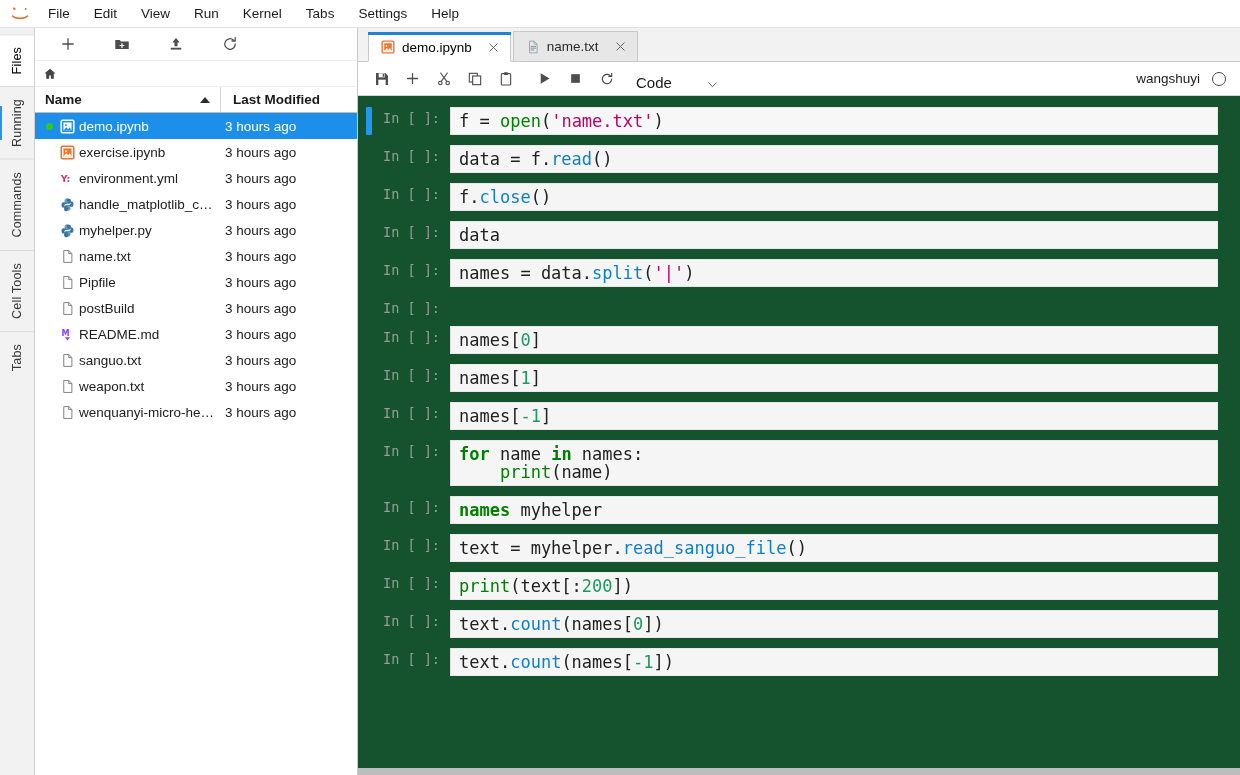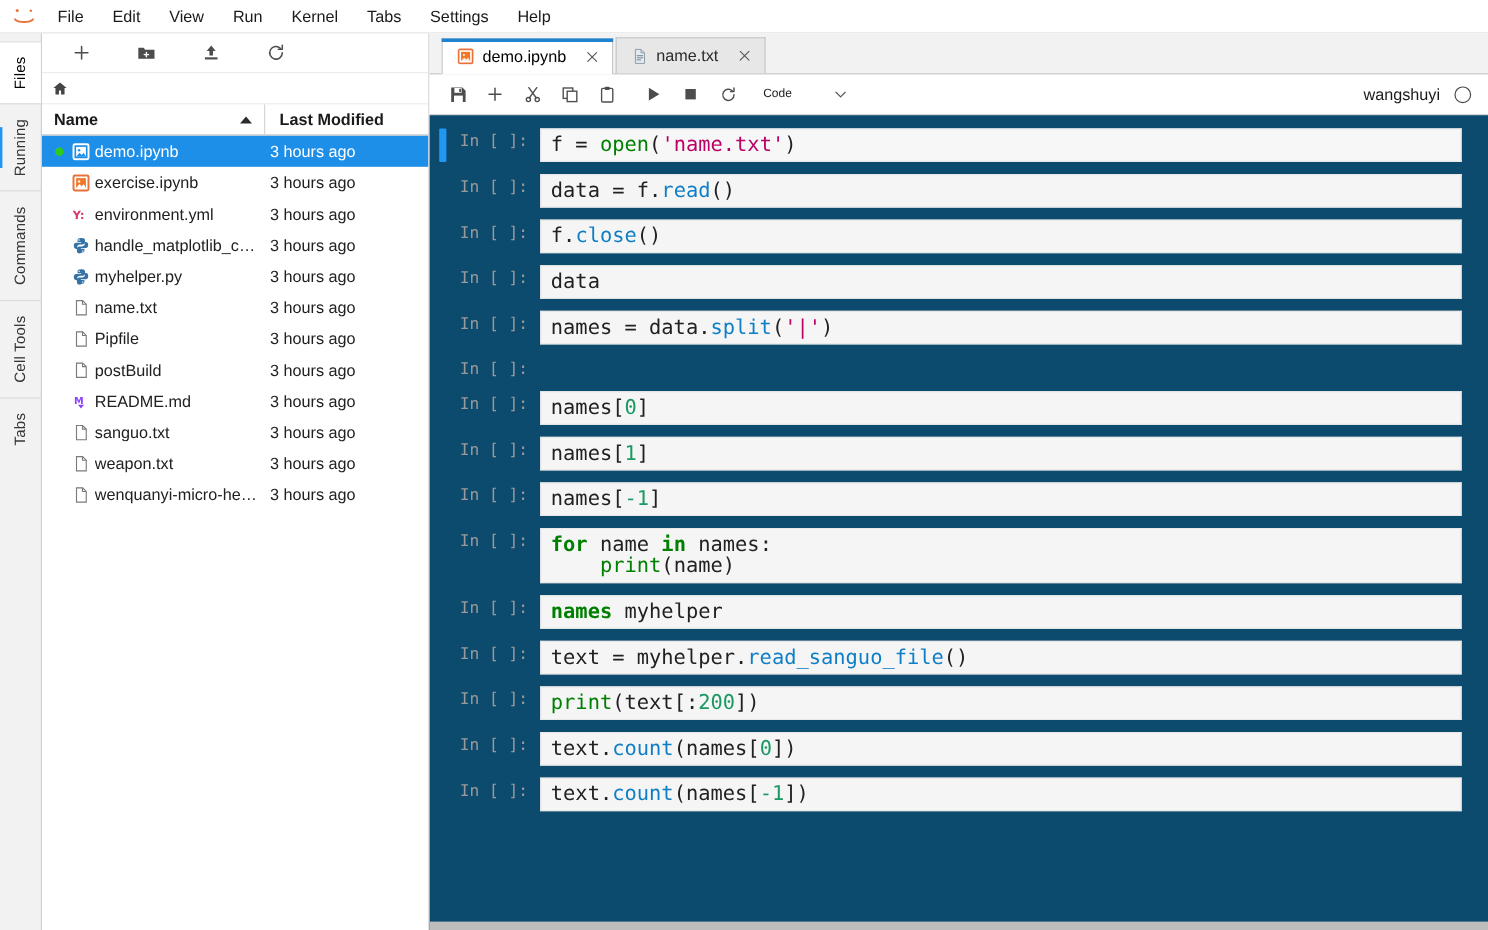--- a/index.html
+++ b/index.html
@@ -159,38 +159,38 @@
     padding: 0 8px;
     background: #fff;
   }
   .tb-btn {
     width: 31px; height: 26px;
     display: flex; align-items: center; justify-content: center;
     color: #4d4d4d; cursor: pointer;
   }
   .tb-sep { width: 8px; }
   .tb-select {
-    display: flex; align-items: center;
+    display: flex; align-items: flex-end;
     margin-left: 10px; height: 24px;
-    font-size: 10px; color: #1a1a1a;
+    font-size: 15px; color: #1a1a1a;
     cursor: pointer; padding: 0 4px;
   }
   .tb-select .chev { margin-left: 34px; color: #555; display: flex; align-items: center; }
   .tb-spacer { flex: 1; }
   .kernel-name { font-size: 13.5px; color: #1a1a1a; margin-right: 12px; white-space: nowrap; }
   .kernel-status {
     width: 14px; height: 14px; border-radius: 50%;
     border: 1.5px solid #4a4a4a; background: #fff;
     margin-right: 6px;
   }
 
   
   .nb-scroll {
     flex: 1; overflow: hidden; position: relative;
-    background: #0c4a6e;
+    background: #14532d;
     padding-top: 6px;
   }
   .cell {
     display: flex; align-items: flex-start;
     padding: 5px 22px 5px 8px;
     position: relative;
   }
   .cell-marker { width: 6px; min-width: 6px; align-self: stretch; margin-right: 4px; }
   .cell.active .cell-marker { background: #2196f3; border-radius: 1px; }
   .prompt {

